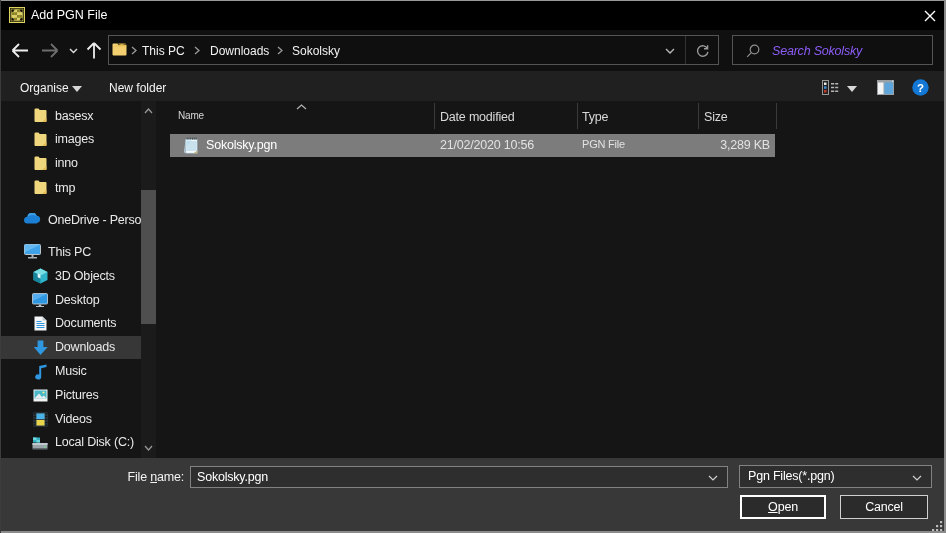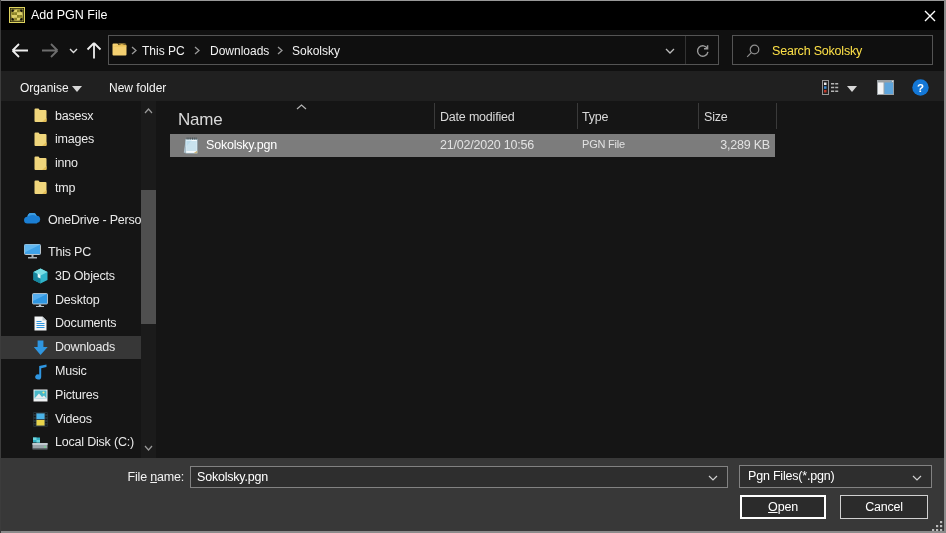--- a/index.html
+++ b/index.html
@@ -14,21 +14,21 @@
   
   #edge-t { left:0; top:0; width:946px; height:1px; background:#999; }
   #edge-b { left:0; top:531px; width:946px; height:2px; background:#8b8b8b; }
   #edge-l { left:0; top:0; width:1px; height:533px; background:#3c3c3c; }
   #edge-r { left:944px; top:0; width:2px; height:533px; background:#8b8b8b; }
 
   .navbox { background:#0f0f0f; border:1px solid #545454; }
   #addrbox { left:108px; top:5px; width:611px; height:30px; }
   #searchbox { left:732px; top:5px; width:201px; height:30px; }
   .crumb { color:#f2f2f2; font-size:12px; letter-spacing:0; }
-  .graytext { color:#fde047; }
+  .graytext { color:#8b5cf6;font-style:italic; }
 
   .hsep { background:#3a3a3a; width:1px; }
   #selrow { left:170px; top:134px; width:605px; height:23px; background:#7c7c7c; }
   #dlhl { left:0; top:335px; width:142px; height:23px; background:#373737; }
 
   .srow { position:absolute; height:24px; line-height:24px; color:#e9e9e9; white-space:nowrap; font-size:12.5px; letter-spacing:-0.2px; }
   .sicon { position:absolute; }
 </style>
 </head>
 <body>
@@ -121,21 +121,21 @@
     </svg>
 
     <svg class="abs" style="left:912px;top:8px" width="17" height="17" viewBox="0 0 17 17">
       <circle cx="8.5" cy="8.5" r="8.2" fill="#1377d6"></circle>
       <text x="8.5" y="12.6" font-size="11.5" font-weight="bold" fill="#fff" text-anchor="middle" font-family="Liberation Sans">?</text>
     </svg>
   </div>
 
   <div id="main" class="abs">
 
-    <div class="abs" style="left:178px;top:9px;color:#d9d9d9;font-size:17px;letter-spacing:-0.2px">Name</div>
+    <div class="abs" style="left:178px;top:9px;color:#d9d9d9;font-size:10px;letter-spacing:-0.2px">Name</div>
     <svg class="abs" style="left:296px;top:3px" width="11" height="6" viewBox="0 0 11 6">
       <path d="M1 5 L5.5 1 L10 5" stroke="#b5b5b5" stroke-width="1.2" fill="none"></path>
     </svg>
     <div class="abs" style="left:440px;top:9px;color:#d9d9d9;font-size:12.5px;letter-spacing:-0.2px">Date modified</div>
     <div class="abs" style="left:582px;top:9px;color:#d9d9d9;font-size:12.5px;letter-spacing:-0.2px">Type</div>
     <div class="abs" style="left:704px;top:9px;color:#d9d9d9;font-size:12.5px;letter-spacing:-0.2px">Size</div>
     <div class="abs hsep" style="left:434px;top:2px;height:26px"></div>
     <div class="abs hsep" style="left:577px;top:2px;height:26px"></div>
     <div class="abs hsep" style="left:698px;top:2px;height:26px"></div>
     <div class="abs hsep" style="left:776px;top:2px;height:26px"></div>

